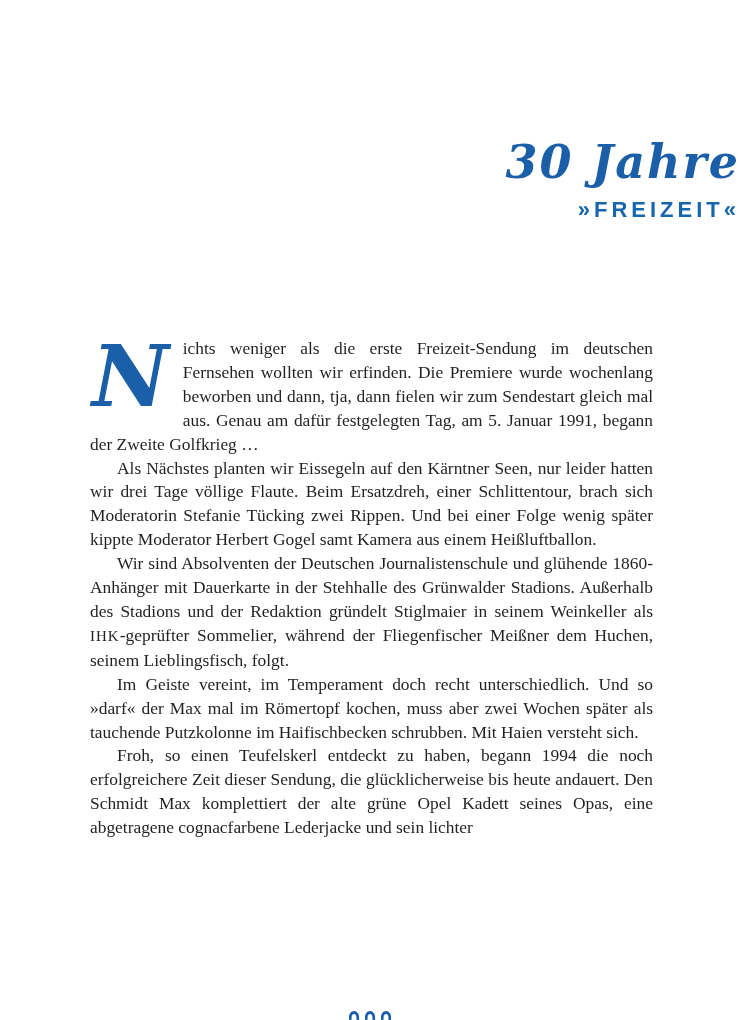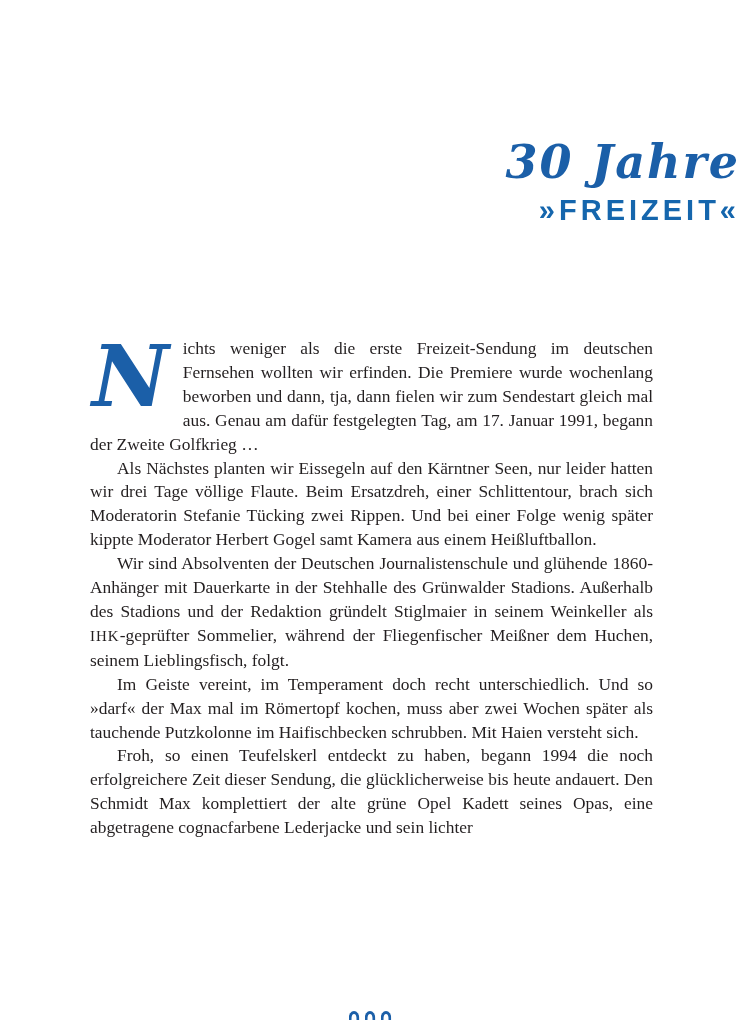--- a/index.html
+++ b/index.html
@@ -27,21 +27,21 @@
     font-weight: bold;
     font-size: 46px;
     line-height: 52px;
     letter-spacing: 2px;
     color: #1b5fa8;
   }
   .title-caps {
     margin-top: 6px;
     font-family: "Liberation Sans", sans-serif;
     font-weight: bold;
-    font-size: 29px;
+    font-size: 22px;
     line-height: 32px;
     letter-spacing: 4px;
     color: #1566ad;
   }
   .body-text {
     position: absolute;
     top: 337px;
     left: 90px;
     width: 563px;
     font-size: 17.4px;
@@ -88,21 +88,21 @@
 <body>
 
 <div class="page">
 
   <div class="title-block">
     <div class="title-script">30 Jahre</div>
     <div class="title-caps">»FREIZEIT«</div>
   </div>
 
   <div class="body-text">
-      <p class="para" lang="de"><span class="dropcap">N</span><span>ichts weniger als die erste Freizeit-Sendung im deutschen Fernsehen wollten wir erfinden. Die Premiere wurde wochenlang beworben und dann, tja, dann fielen wir zum Sendestart gleich mal aus. Genau am dafür festgelegten Tag, am 17. Januar 1991, begann der Zweite Golfkrieg …</span></p>
+      <p class="para" lang="de"><span class="dropcap">N</span><span>ichts weniger als die erste Freizeit-Sendung im deutschen Fernsehen wollten wir erfinden. Die Premiere wurde wochenlang beworben und dann, tja, dann fielen wir zum Sendestart gleich mal aus. Genau am dafür festgelegten Tag, am 5. Januar 1991, begann der Zweite Golfkrieg …</span></p>
       <p class="para indent" lang="de"><span>Als Nächstes planten wir Eissegeln auf den Kärntner Seen, nur leider hatten wir drei Tage völlige Flaute. Beim Ersatzdreh, einer Schlittentour, brach sich Moderatorin Stefanie Tücking zwei Rippen. Und bei einer Folge wenig später kippte Moderator Herbert Gogel samt Kamera aus einem Heißluftballon.</span></p>
       <p class="para indent" lang="de"><span>Wir sind Absolventen der Deutschen Journalistenschule und glühende 1860-Anhänger mit Dauerkarte in der Stehhalle des Grünwalder Stadions. Außerhalb des Stadions und der Redaktion gründelt Stiglmaier in seinem Weinkeller als </span><span class="smallcaps">IHK</span><span>-geprüfter Sommelier, während der Fliegenfischer Meißner dem Huchen, seinem Lieblingsfisch, folgt.</span></p>
       <p class="para indent" lang="de"><span>Im Geiste vereint, im Temperament doch recht unterschiedlich. Und so »darf« der Max mal im Römertopf kochen, muss aber zwei Wochen später als tauchende Putzkolonne im Haifischbecken schrubben. </span><span class="italic">Mit</span><span> Haien versteht sich.</span></p>
       <p class="para indent" lang="de"><span>Froh, so einen Teufelskerl entdeckt zu haben, begann 1994 die noch erfolgreichere Zeit dieser Sendung, die glücklicherweise bis heute andauert. Den Schmidt Max komplettiert der alte grüne Opel Kadett seines Opas, eine abgetragene cognacfarbene Lederjacke und sein lichter</span></p>
     </div>
 
   <div class="bottom-mark">
     <i></i>
     <i></i>
     <i></i>

